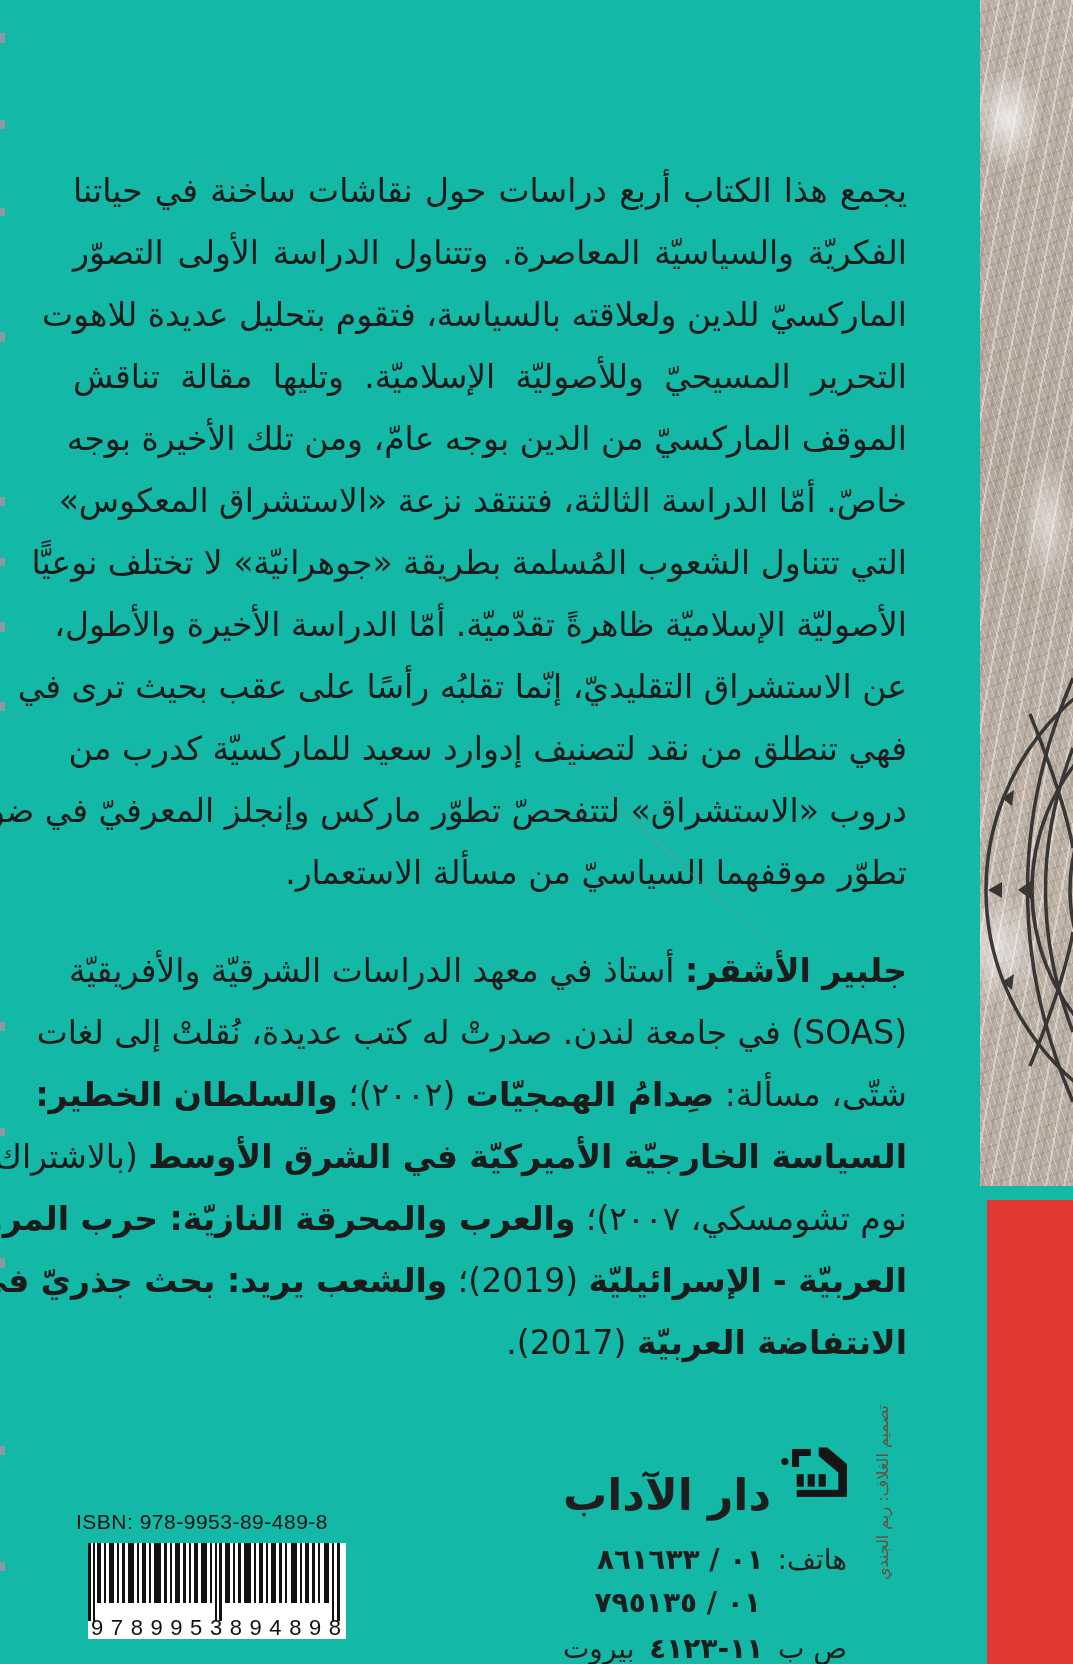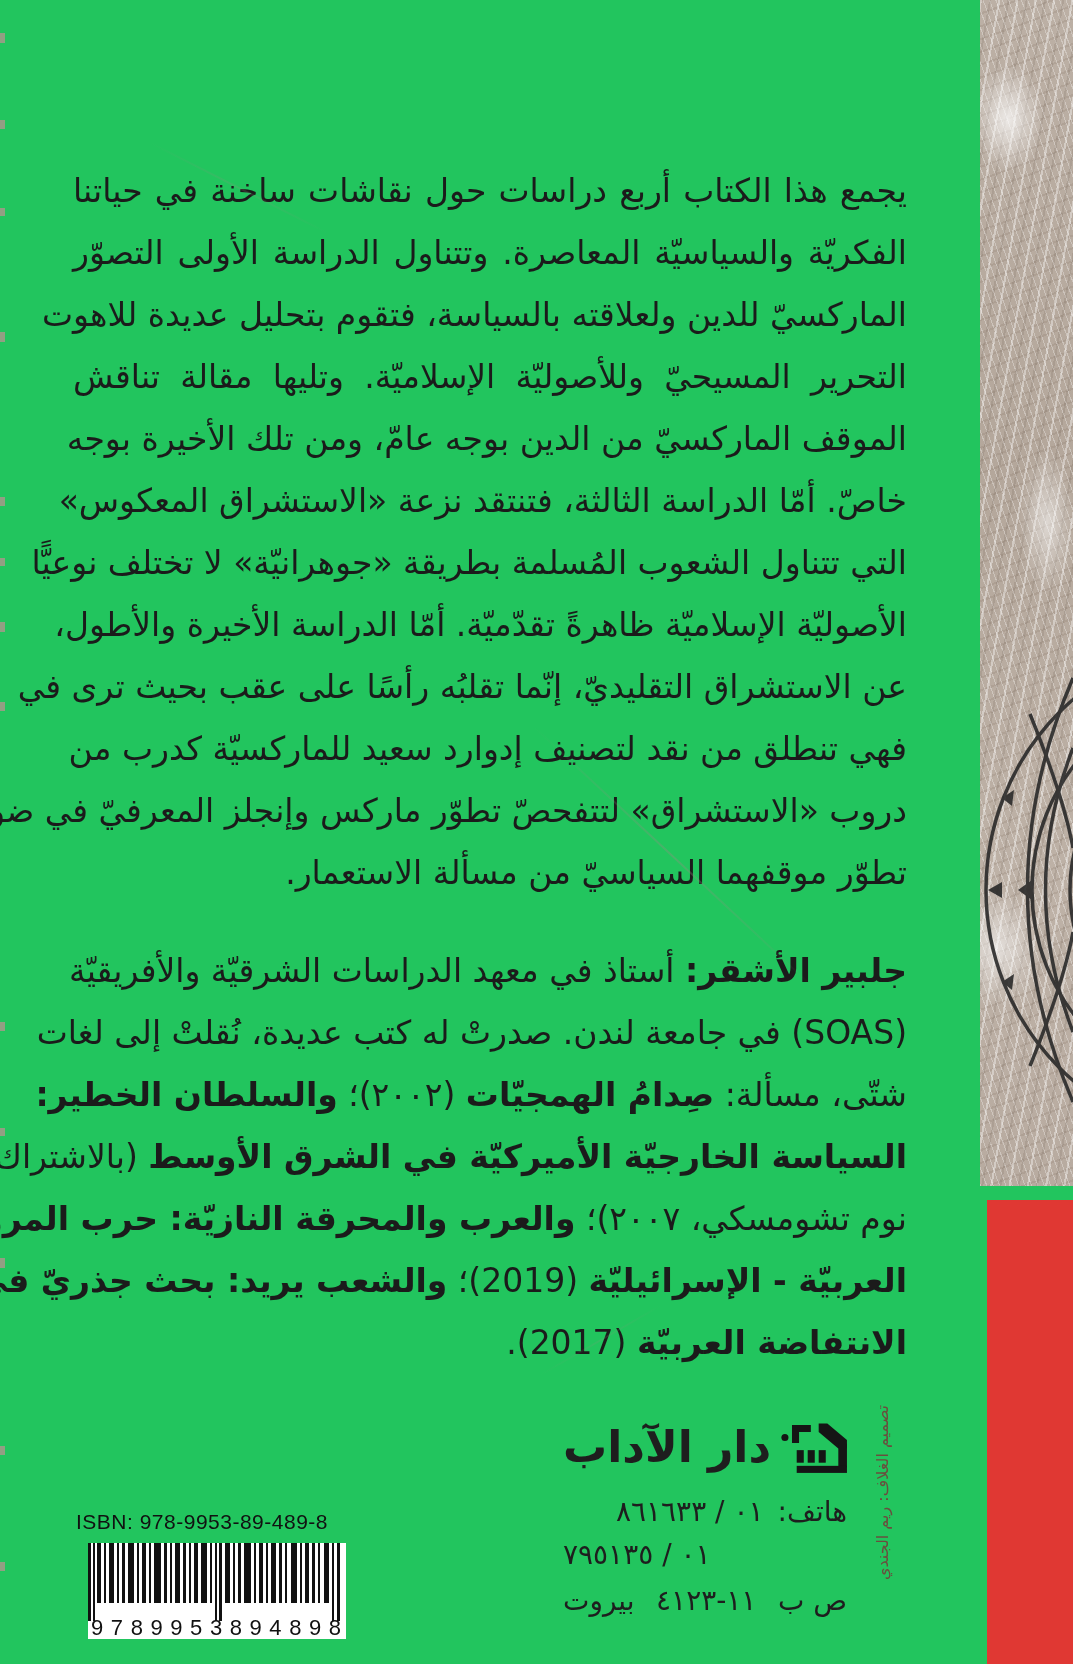--- a/index.html
+++ b/index.html
@@ -1,18 +1,18 @@
 <!DOCTYPE html>
 <html lang="ar"><head>
 <meta charset="utf-8">
 <style>
   html,body{margin:0;padding:0;}
   #page{
     position:relative; width:1073px; height:1664px;
-    background:#22c55e; overflow:hidden;
+    background:#14b8a6; overflow:hidden;
     font-family:"DejaVu Sans",sans-serif; color:#1b1b1b;
   }
   
   .texture-strip{
     position:absolute; left:980px; top:0; width:93px; height:1186px;
     background:
       radial-gradient(ellipse 60px 90px at 30% 10%, rgba(255,255,255,.75), transparent 60%),
       radial-gradient(ellipse 46px 120px at 72% 44%, rgba(255,255,255,.55), transparent 60%),
       radial-gradient(ellipse 70px 90px at 18% 80%, rgba(255,255,255,.6), transparent 65%),
       repeating-linear-gradient(100deg, rgba(255,255,255,.38) 0 2px, transparent 2px 9px, rgba(90,75,62,.14) 9px 11px, transparent 11px 18px),
@@ -26,24 +26,24 @@
   
   .para{position:absolute; left:73px; width:834px; direction:rtl; font-size:33px; line-height:62px;}
   .main-para{top:160px;}
   .bio{top:940px;}
   .line{white-space:nowrap; text-align:justify; text-align-last:justify; height:62px;}
   .para .line:last-child{text-align-last:right;}
   .bold{font-weight:700;}
   
   .publisher{position:absolute; left:563px; top:1414px; width:284px; direction:rtl; color:#1e1e1e;}
   .pub-name-row{display:flex; align-items:center; gap:10px;}
-  .pub-name{font-size:44px; font-weight:700; line-height:66px; white-space:nowrap;}
+  .pub-name{font-size:44px; font-weight:700; line-height:66px; white-space:nowrap;margin-top:48px;}
   .contact-row{display:flex; gap:14px; font-size:28px; line-height:40px; margin-top:12px; align-items:baseline;}
-  .contact-row .num{white-space:nowrap;}
-  .phone2{margin-top:3px; padding-right:86px;justify-content:flex-end;}
+  .contact-row .num{white-space:nowrap;font-weight:bold;}
+  .phone2{margin-top:3px; padding-right:86px;}
   .pobox{margin-top:6px; justify-content:space-between; gap:0;}
   
   .design-credit{
     position:absolute; left:765px; top:1513px; width:238px; height:22px;
     transform:rotate(-90deg); transform-origin:center;
     direction:rtl; text-align:right; font-size:16px; color:#6a4e3e; white-space:nowrap;
   }
   
   .isbn-block{position:absolute; left:76px; top:1510px; width:280px; font-family:"Liberation Sans",sans-serif;}
   .isbn-label{font-size:21px; letter-spacing:.5px; color:#111; margin:0 0 9px 0; font-weight:500;}

